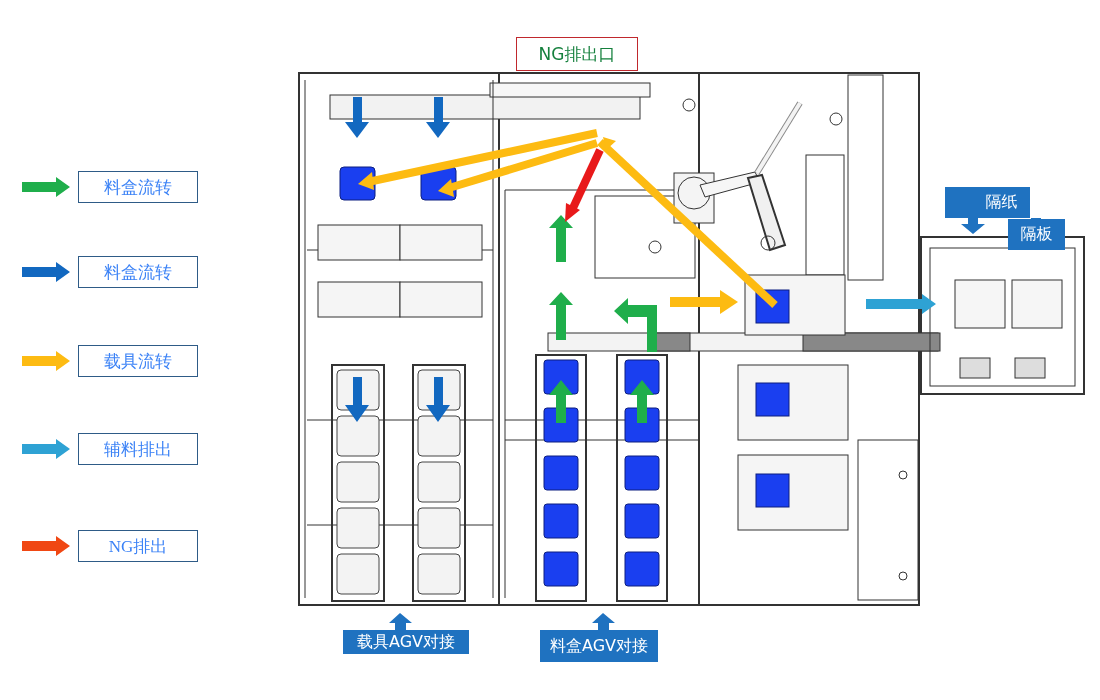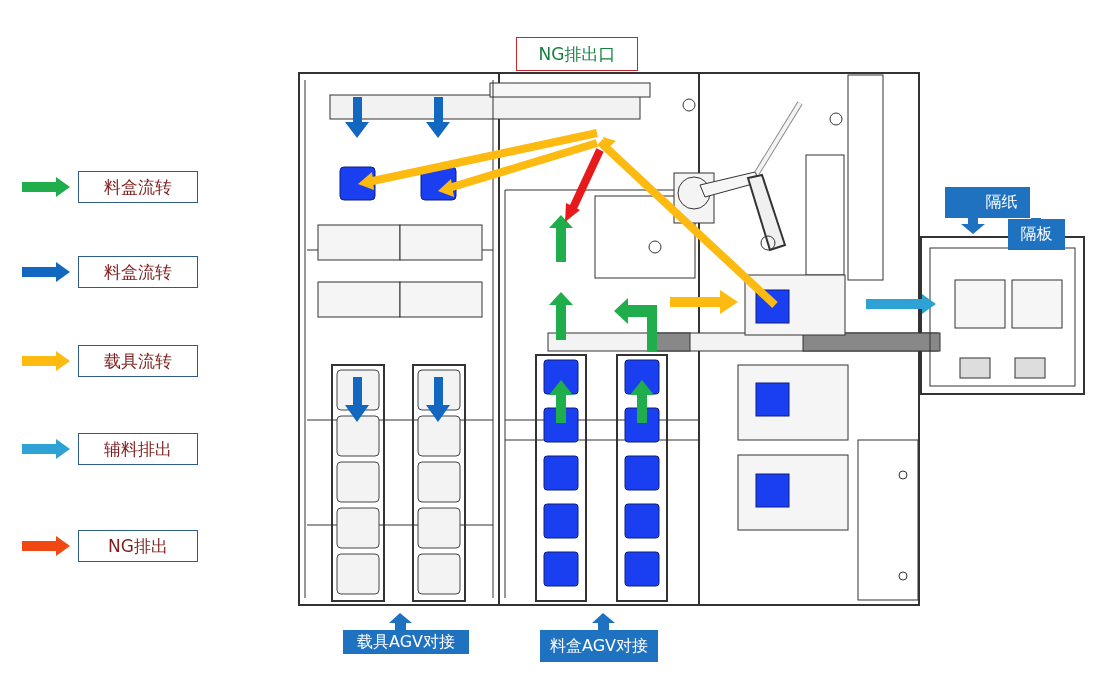--- a/index.html
+++ b/index.html
@@ -1,20 +1,20 @@
 <!DOCTYPE html>
 <html><head>
 <meta charset="utf-8">
 <style>
   html, body { margin:0; padding:0; background:#ffffff; }
   body { width:1100px; height:700px; position:relative; overflow:hidden; font-family:"DejaVu Sans", sans-serif; }
   .legend-item { position:absolute; left:22px; height:32px; }
   .legend-arrow { position:absolute; left:0; top:6px; }
   .legend-box { position:absolute; left:56px; top:0; width:118px; height:30px; border:1.5px solid #2e5b87; background:#fff;
-    display:flex; align-items:center; justify-content:center; font-size:17px; color:#7f1d1d; }
+    display:flex; align-items:center; justify-content:center; font-size:17px; color:#3b82f6;font-family:Liberation Serif, serif; }
   .callout { position:absolute; background:#1f72c0; color:#fff; font-size:16px; display:flex; align-items:center; justify-content:center; }
   .ng-label { position:absolute; left:516px; top:37px; width:120px; height:32px; border:1.5px solid #c0282d; background:#fff;
     display:flex; align-items:center; justify-content:center; font-size:17px; color:#15803d; }
   svg#machine { position:absolute; left:0; top:0; }
 </style>
 </head>
 <body>
 
 <div>
   <div class="legend-item" style="top:171px;">

